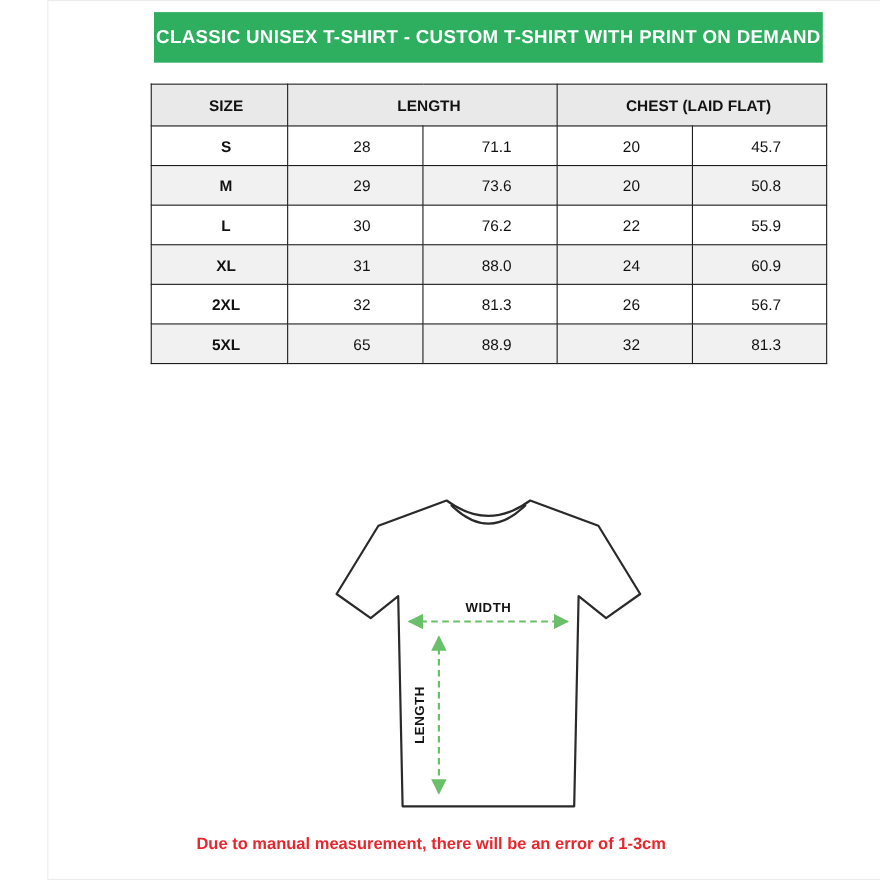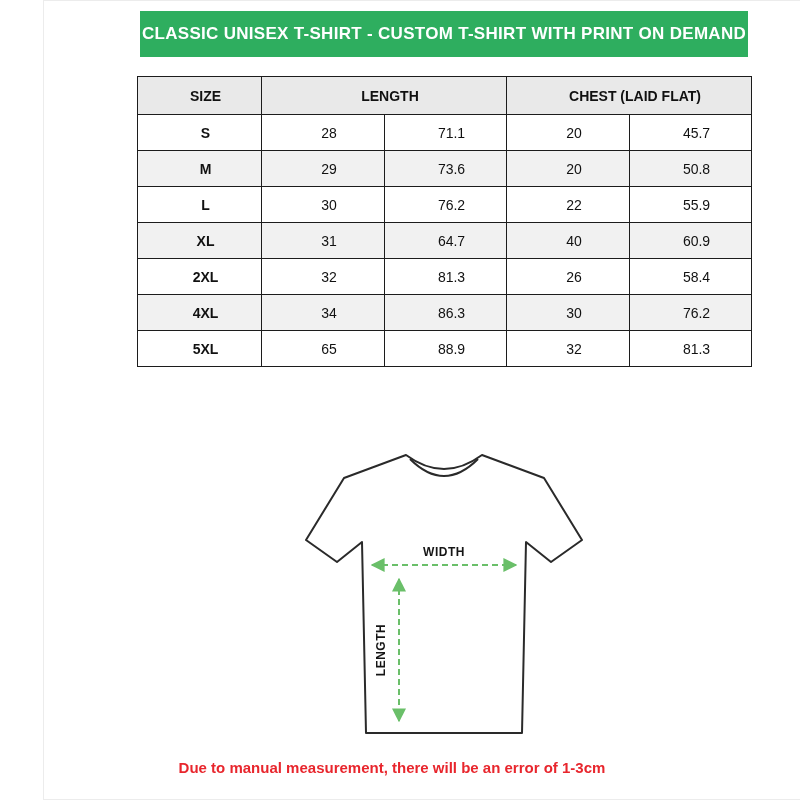--- a/index.html
+++ b/index.html
@@ -91,37 +91,30 @@
       <tr>
         <td class="size-cell">L</td>
         <td>30</td>
         <td>76.2</td>
         <td>22</td>
         <td>55.9</td>
       </tr>
       <tr>
         <td class="size-cell">XL</td>
         <td>31</td>
-        <td>64.7</td>
-        <td>40</td>
+        <td>88.0</td>
+        <td>24</td>
         <td>60.9</td>
       </tr>
       <tr>
         <td class="size-cell">2XL</td>
         <td>32</td>
         <td>81.3</td>
         <td>26</td>
-        <td>58.4</td>
-      </tr>
-      <tr>
-        <td class="size-cell">4XL</td>
-        <td>34</td>
-        <td>86.3</td>
-        <td>30</td>
-        <td>76.2</td>
+        <td>56.7</td>
       </tr>
       <tr>
         <td class="size-cell">5XL</td>
         <td>65</td>
         <td>88.9</td>
         <td>32</td>
         <td>81.3</td>
       </tr>
     </tbody>
   </table>

